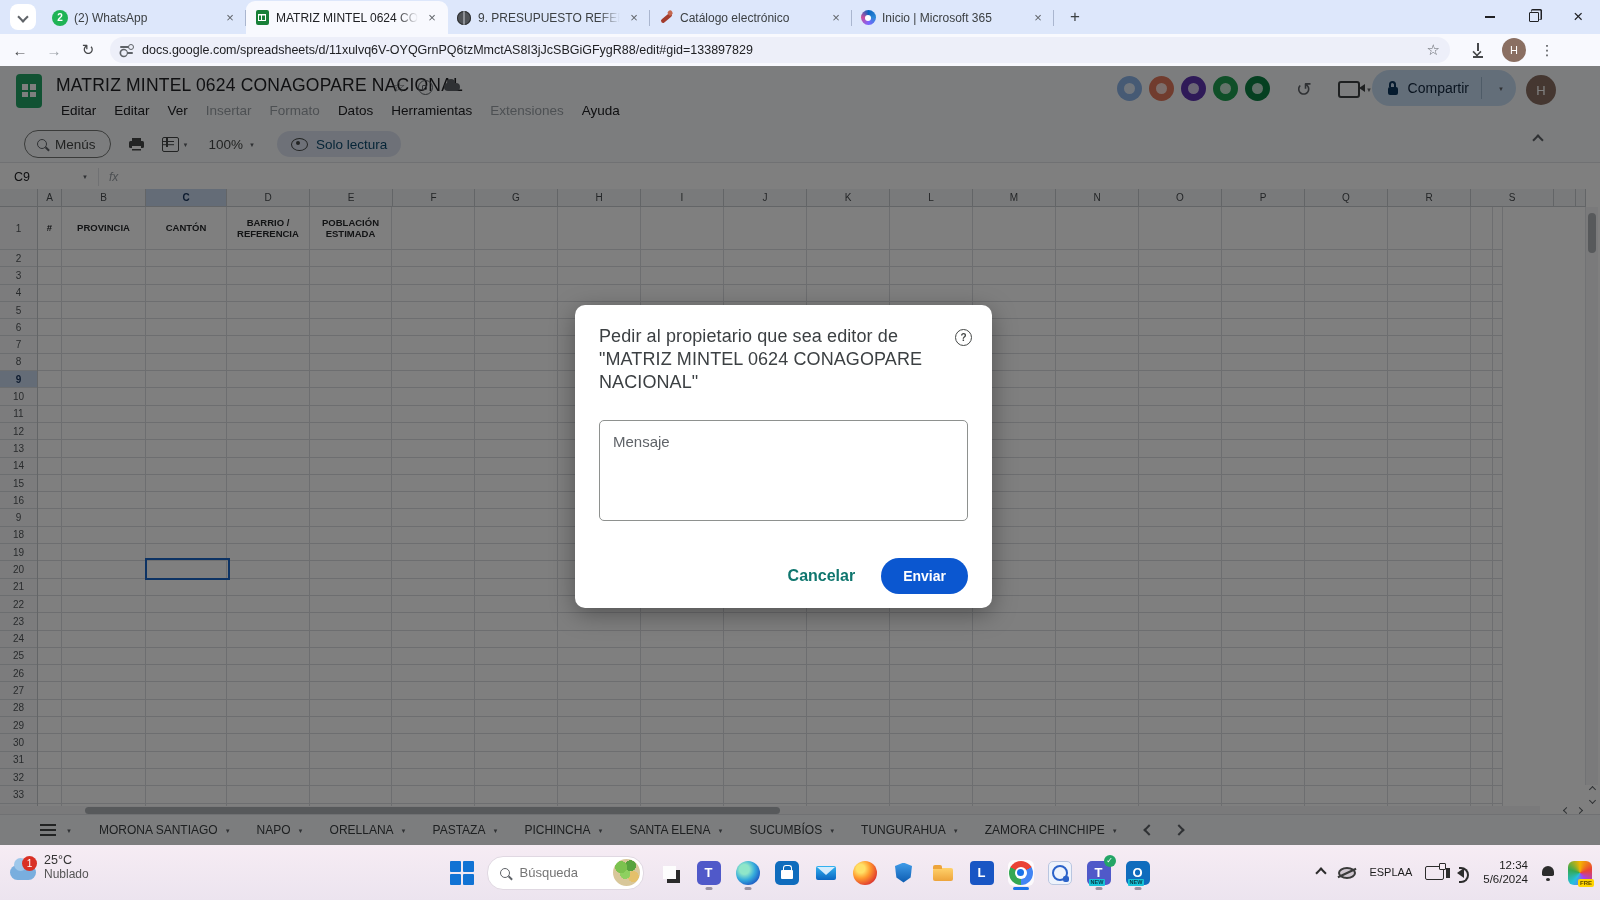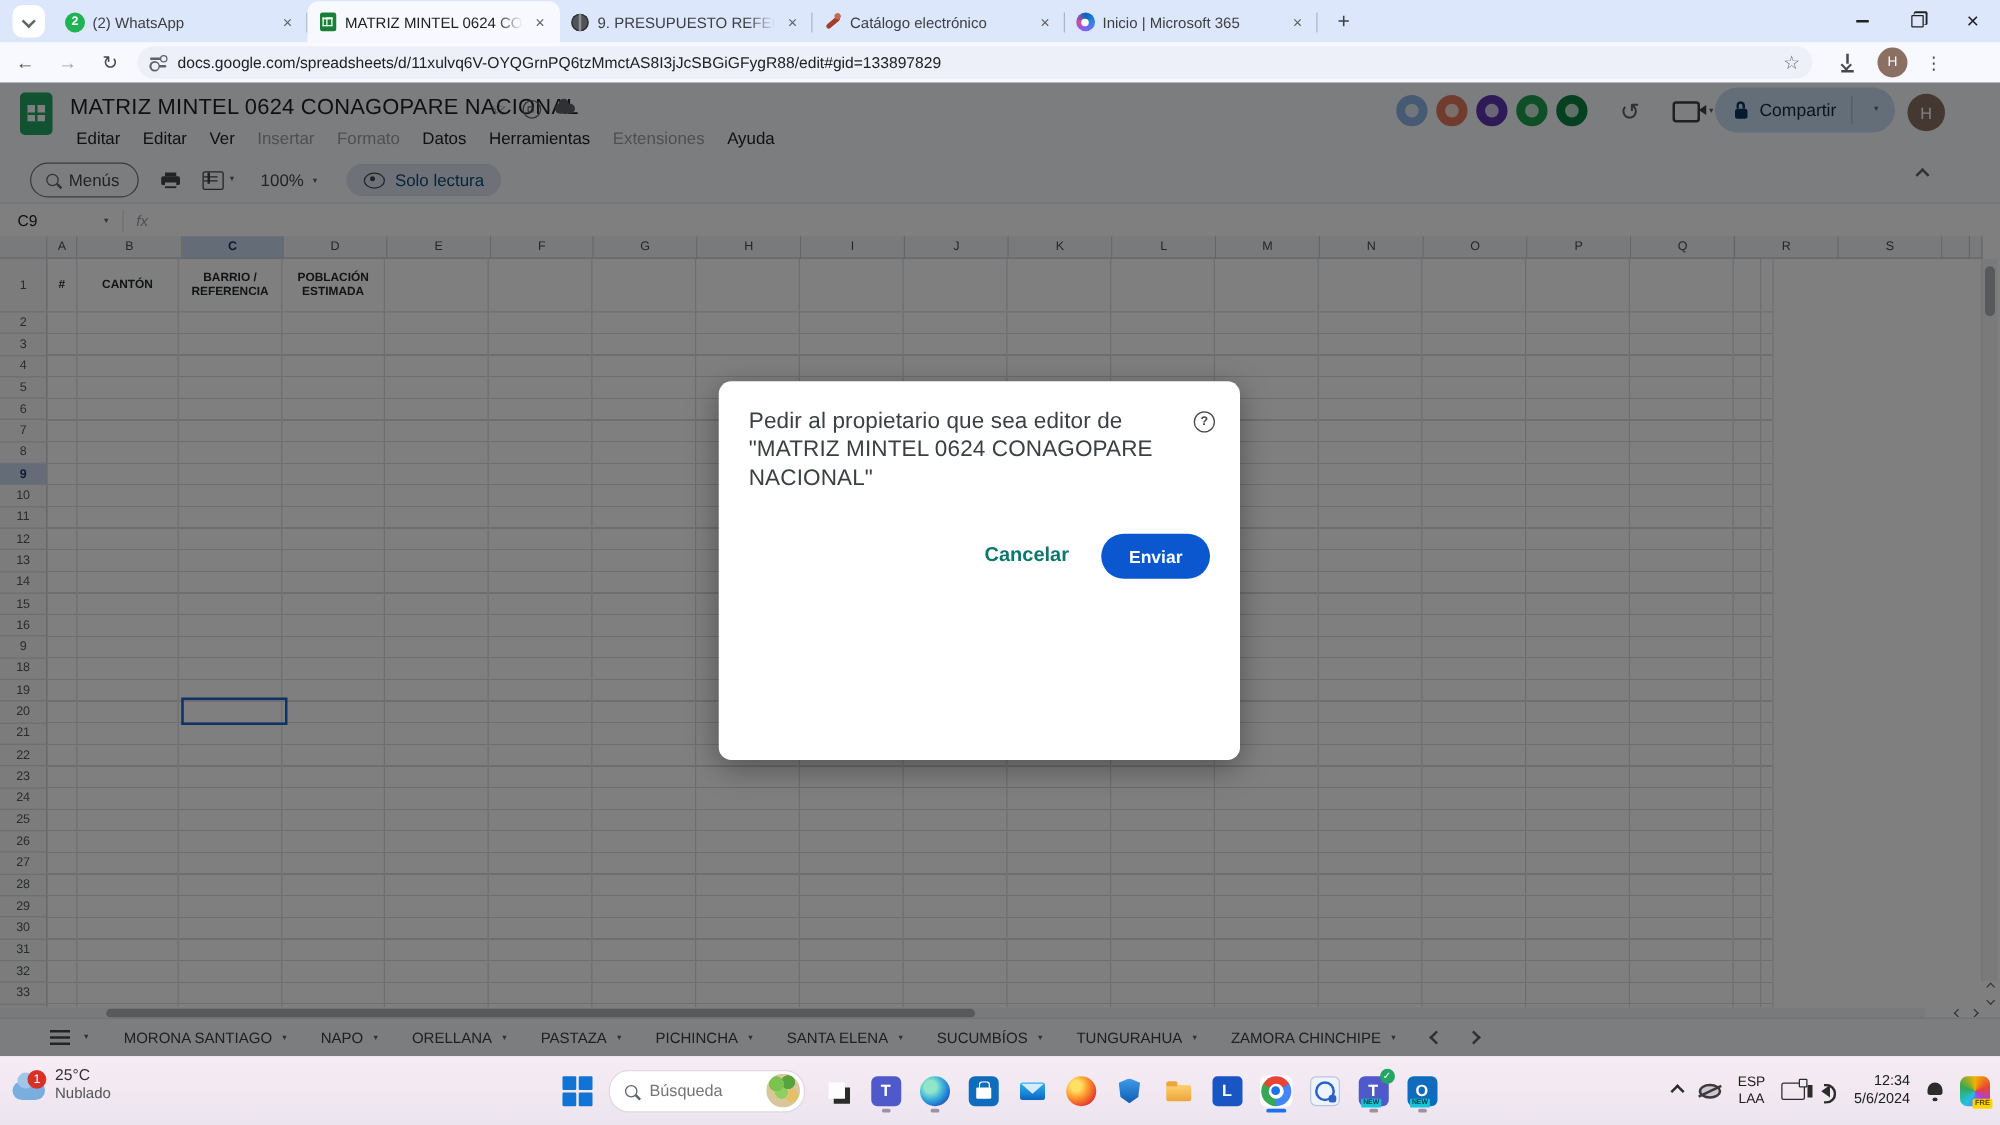--- a/index.html
+++ b/index.html
@@ -212,21 +212,21 @@
   .sched .ic{background:#eef3fc;border-radius:5px;border:1px solid #b9c6e0;box-sizing:border-box}
   .sched .ic::before{content:"";width:12px;height:12px;border:2px solid #2a62c9;border-radius:50%}
   .sched .ic::after{content:"";position:absolute;right:2px;bottom:2px;width:6px;height:6px;background:#2a62c9;border-radius:2px}
   .outlooknew .ic{background:#0f6cbd;border-radius:5px}
   .chk::before{content:"✓";position:absolute;right:-4px;top:-5px;width:12px;height:12px;border-radius:50%;background:#23a566;color:#fff;font-size:8px;line-height:12px;text-align:center;z-index:2}
   .tray{position:absolute;right:8px;top:0;height:55px;display:flex;align-items:center;gap:13px}
   .trayic{display:flex;align-items:center;justify-content:center;color:#222}
   .eyeslash{width:18px;height:12px;position:relative}
   .eyeslash::before{content:"";position:absolute;inset:0;border:2px solid #3a3a3a;border-radius:50%;background:#cfc6cf}
   .eyeslash::after{content:"";position:absolute;left:-1px;top:5px;width:20px;height:2px;background:#3a3a3a;transform:rotate(-25deg)}
-  .langbox{display:flex;flex-direction:column;align-items:center;font-size:11px;line-height:13px;color:#1c1c1c}
+  .langbox{display:flex;flex-direction:row;align-items:center;font-size:11px;line-height:13px;color:#1c1c1c}
   .castic{width:17px;height:12px;border:1.8px solid #2c2c2c;border-radius:2px;position:relative}
   .castic::after{content:"";position:absolute;right:-3px;top:-4px;width:5px;height:5px;border:1.5px solid #2c2c2c;border-radius:1px;background:#f6ecf4}
   .spk{width:0;height:0;border-top:5px solid transparent;border-bottom:5px solid transparent;border-right:7px solid #2c2c2c;position:relative;margin-right:6px}
   .spk::before{content:"";position:absolute;left:-11px;top:-5px;width:4px;height:10px;background:#2c2c2c}
   .spk::after{content:"";position:absolute;left:2px;top:-6px;width:8px;height:12px;border:2px solid #2c2c2c;border-left:none;border-radius:0 10px 10px 0}
   .clockbox{display:flex;flex-direction:column;align-items:flex-end;font-size:11.5px;line-height:13.5px;color:#1c1c1c}
   .bell{width:14px;height:13px;position:relative}
   .bell::before{content:"";position:absolute;left:1px;top:0;width:12px;height:10px;background:#2c2c2c;border-radius:7px 7px 2px 2px}
   .bell::after{content:"";position:absolute;left:5px;bottom:-2px;width:4px;height:3px;border-radius:50%;background:#2c2c2c}
   .fre{position:relative;width:24px;height:24px;border-radius:6px;background:conic-gradient(#f4b400,#ea4335,#a142f4,#24c1e0,#34a853,#f4b400)}
@@ -462,20 +462,23 @@
           <div class="rcell">31</div>
           <div class="rcell">32</div>
           <div class="rcell">33</div>
         </div>
       <div class="cellcols">
 
           <div class="cellcol" style="width: 24px;">
             <div class="hdrcell">#</div>
           </div>
 
+          <div class="cellcol" style="width: 84px;">
+            <div class="hdrcell">PROVINCIA</div>
+          </div>
 
           <div class="cellcol sel" style="width: 81px;">
             <div class="hdrcell">CANTÓN</div>
           </div>
 
 
           <div class="cellcol" style="width: 83px;">
             <div class="hdrcell">BARRIO / REFERENCIA</div>
           </div>
 
@@ -615,20 +618,21 @@
         <span class="chv left"></span>
         <span class="chv right"></span>
       </div>
     </div>
   </div>
 
   <div class="dim"></div>
   <div class="dialog">
     <div class="dtitle">Pedir al propietario que sea editor de "MATRIZ MINTEL 0624 CONAGOPARE NACIONAL"</div>
     <span class="dhelp"></span>
+    <textarea class="dmsg" placeholder="Mensaje" style=""></textarea>
     <div class="dactions">
       <button class="btn-cancel">Cancelar</button>
       <button class="btn-send">Enviar</button>
     </div>
   </div>
 
   <div class="taskbar">
     <div class="weather">
       <span class="wcloud">
           <span class="wbadge">1</span>

